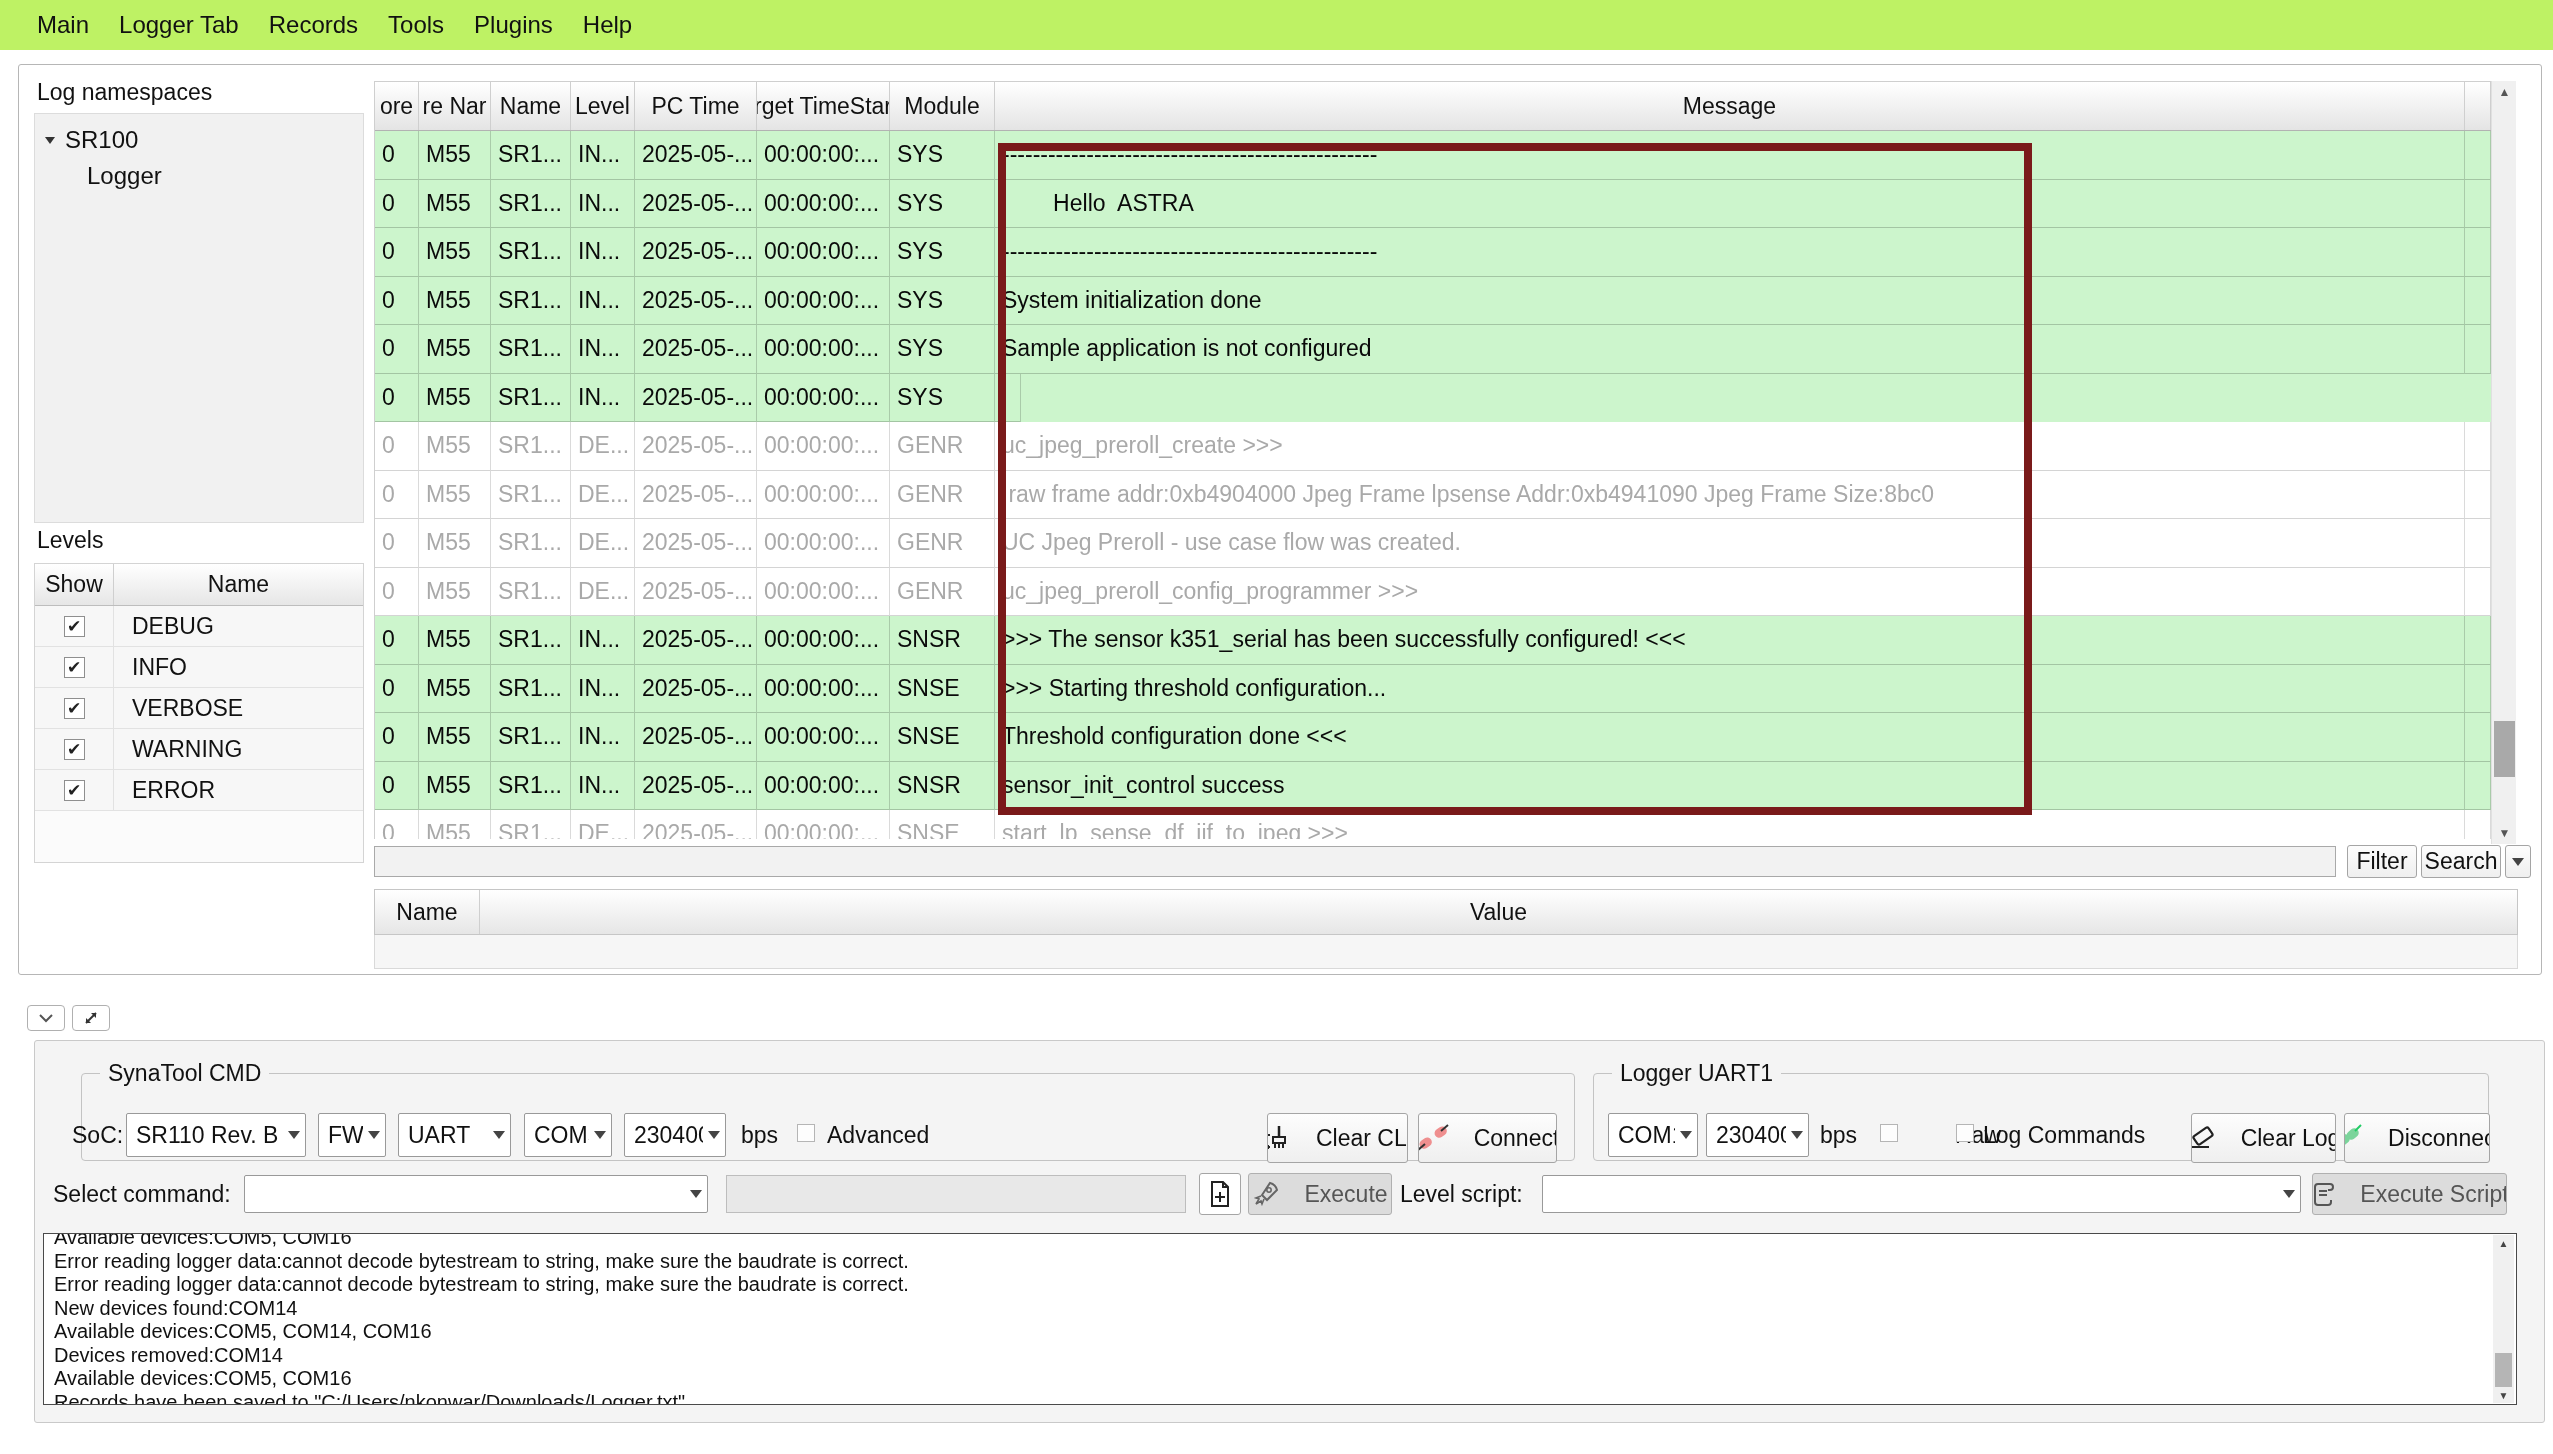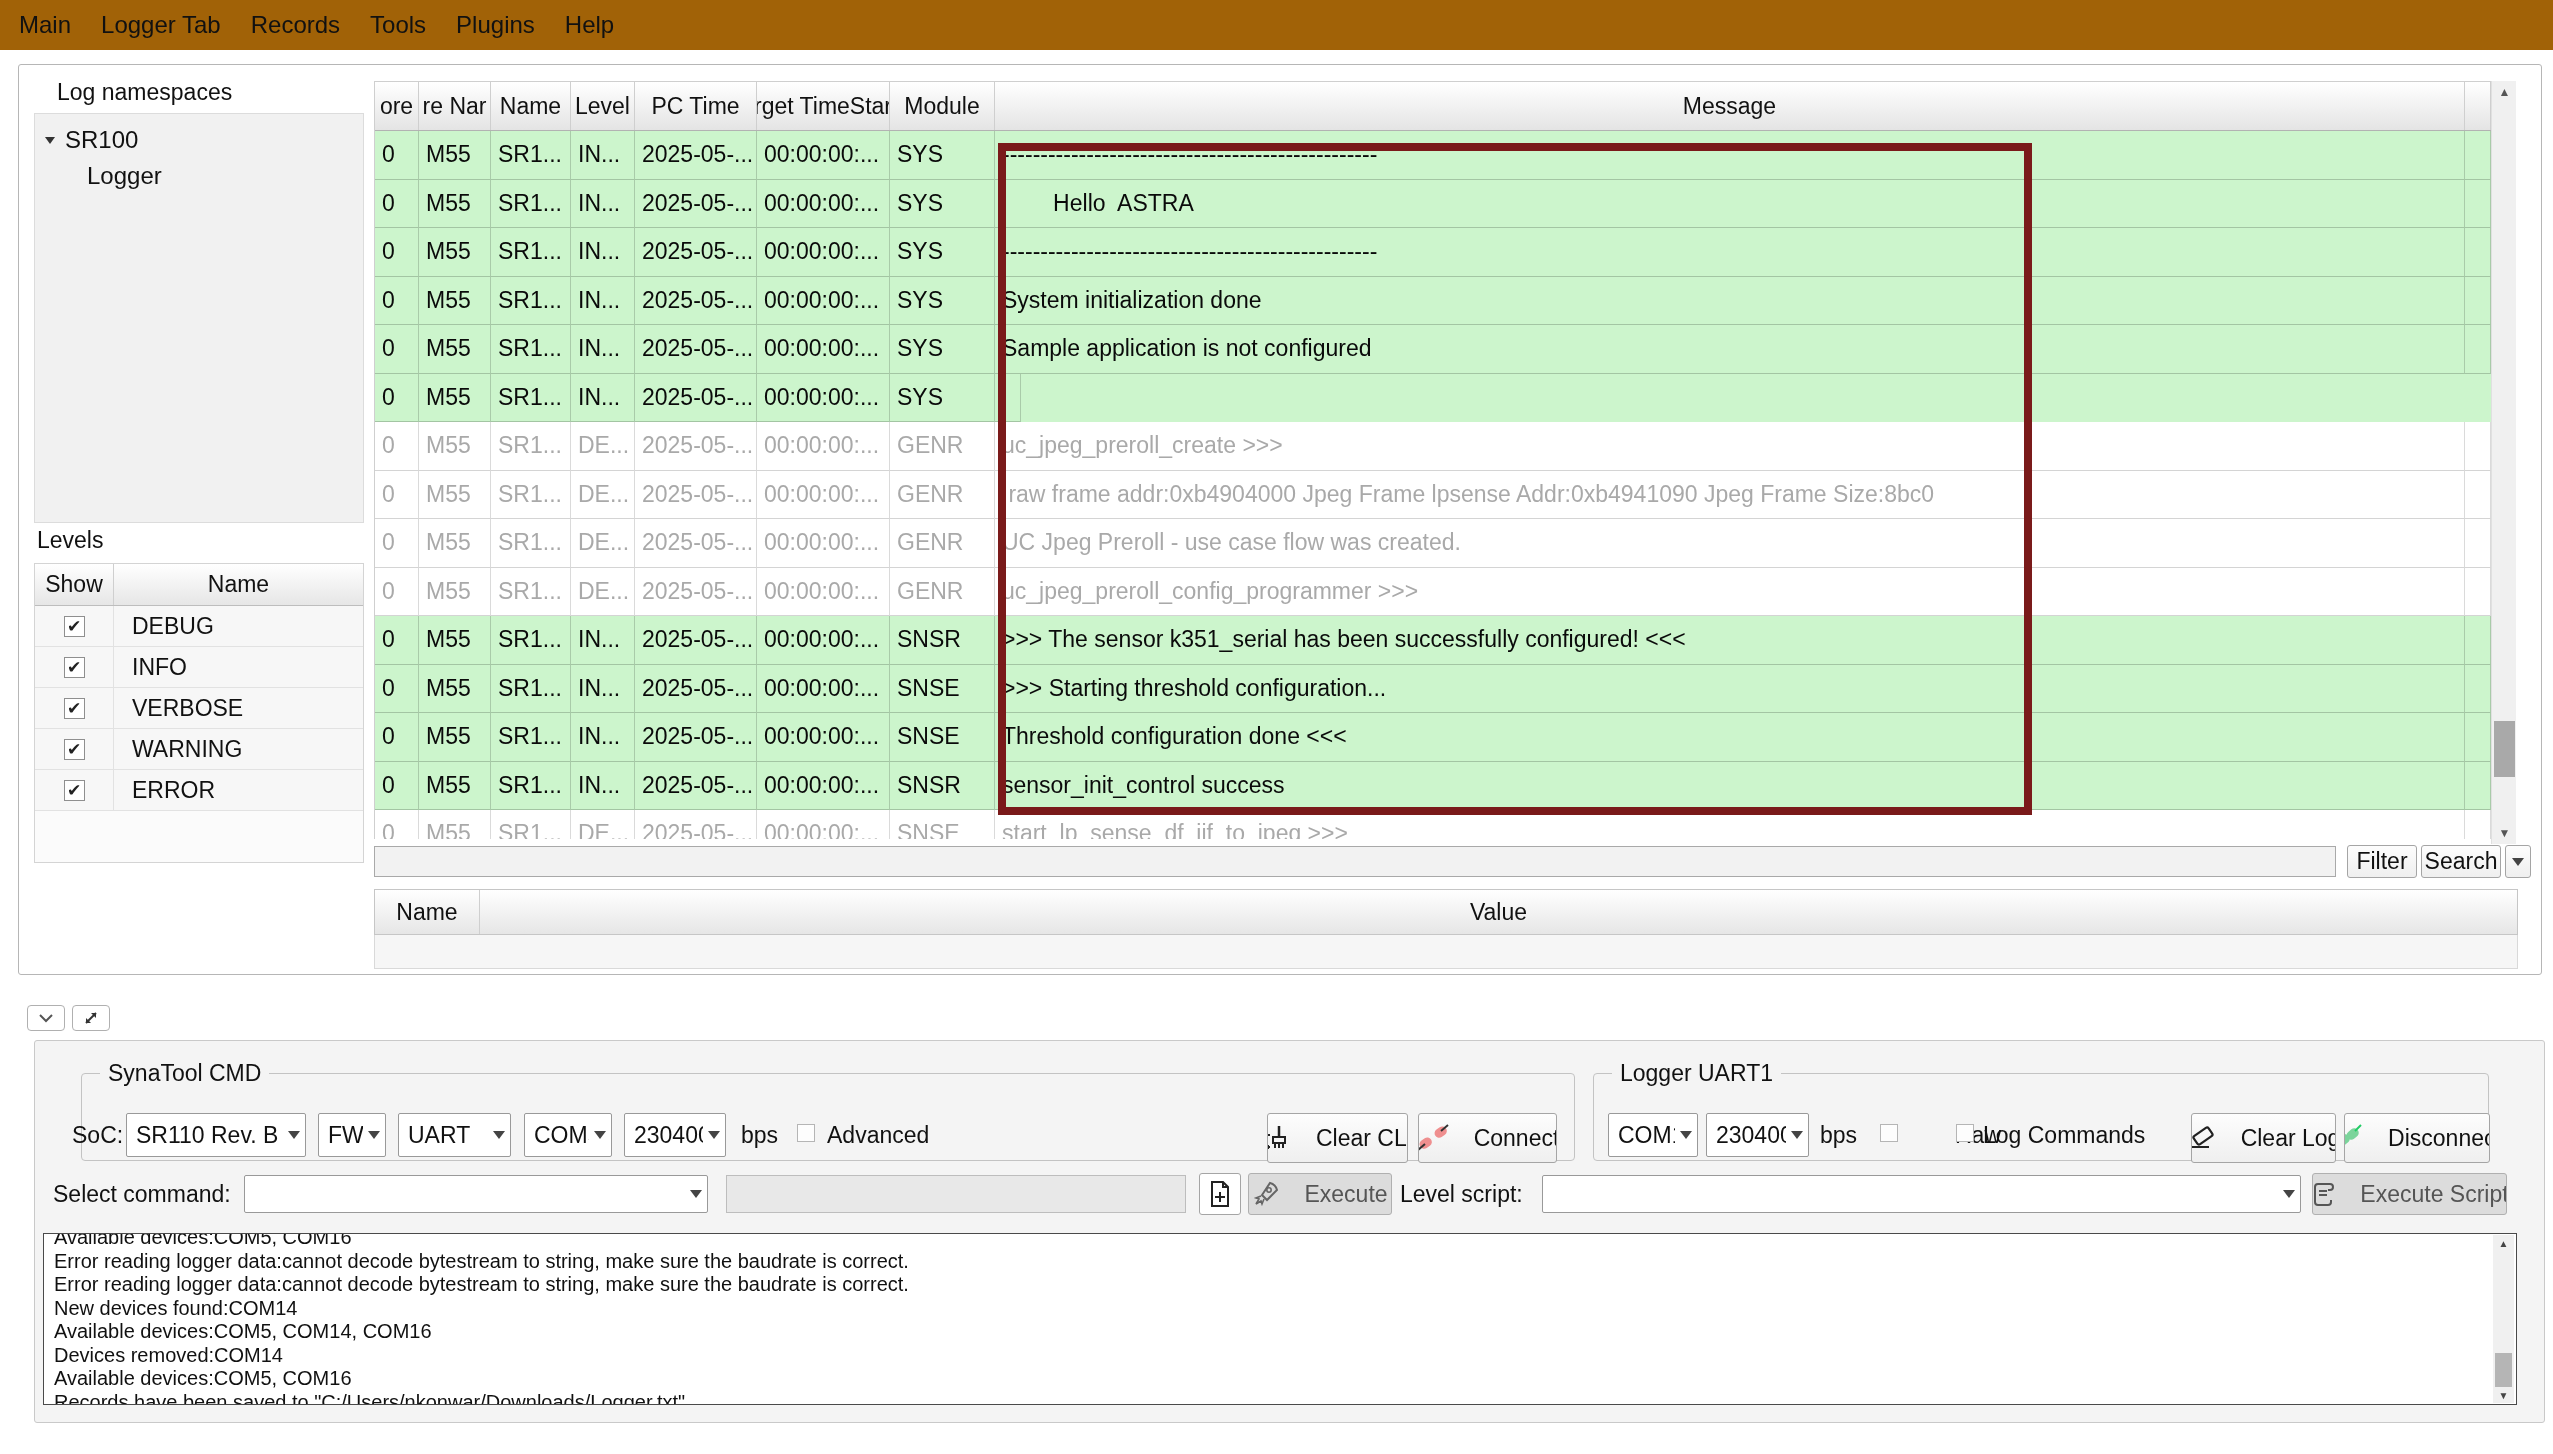--- a/index.html
+++ b/index.html
@@ -1,20 +1,20 @@
 <!DOCTYPE html>
 <html style="--info-bg: #ccf5cc; --debug-fg: #a9a9a9; --annotation: #7a1a1a;"><head>
 <meta charset="utf-8">
 <style>
   * { margin:0; padding:0; box-sizing:border-box; }
   html,body { width:2553px; height:1454px; background:#fff; font-family:"Liberation Sans", sans-serif; }
   #root { position:relative; width:2553px; height:1454px; overflow:hidden; background:#fff; }
 
   
-  .menubar { position:absolute; left:0; top:0; width:100%; height:50px; display:flex; align-items:center; padding-left:4px; background:#a16207; }
+  .menubar { position:absolute; left:0; top:0; width:100%; height:50px; display:flex; align-items:center; padding-left:22px; background:#bef264; }
   .menu-item { font-size:24px; color:#111; padding:0 15px; height:50px; line-height:50px; cursor:default; }
 
   
   .main-panel { position:absolute; left:18px; top:64px; width:2524px; height:911px; background:#fff; border:1px solid #b6b6b6; border-radius:3px; }
   .side-label { position:absolute; font-size:23px; color:#111; }
   .tree-box { position:absolute; left:15px; top:48px; width:330px; height:410px; background:#f1f1f1; border:1px solid #dcdcdc; }
   .tree-row { display:flex; align-items:center; font-size:24px; color:#111; height:36px; }
   .tree-expander { width:14px; height:14px; margin:0 8px 0 8px; display:inline-block; }
   .tree-expander svg { display:block; }
   .tree-child { padding-left:52px; }
@@ -103,21 +103,21 @@
       <div class="menu-item">Main</div>
       <div class="menu-item">Logger Tab</div>
       <div class="menu-item">Records</div>
       <div class="menu-item">Tools</div>
       <div class="menu-item">Plugins</div>
       <div class="menu-item">Help</div>
     </div>
 
   <div class="main-panel">
 
-    <div class="side-label" style="left:18px; top:14px;margin-left:20px;">Log namespaces</div>
+    <div class="side-label" style="left:18px; top:14px;">Log namespaces</div>
 
     <div class="tree-box">
       <div class="tree-row" style="margin-top:8px;">
         <span class="tree-expander">
           <svg width="14" height="14" viewBox="0 0 14 14">
               <polygon points="2,4 12,4 7,11" fill="#333"></polygon>
             </svg>
         </span>
         <span>SR100</span>
       </div>

